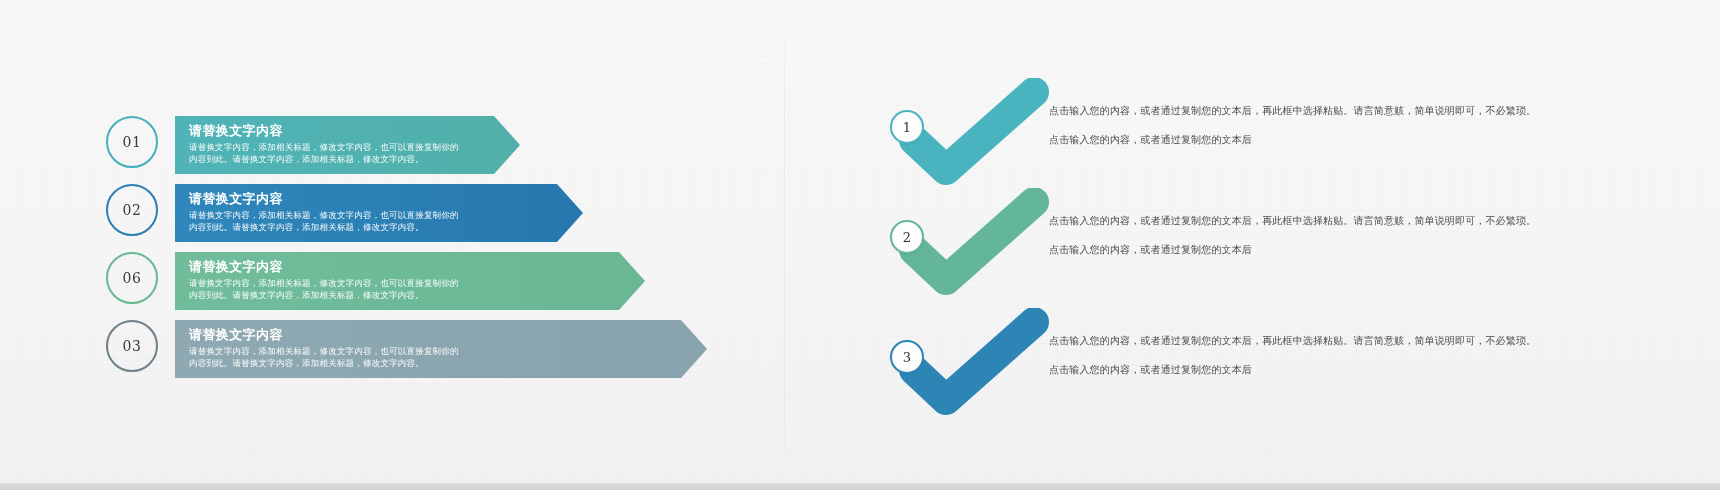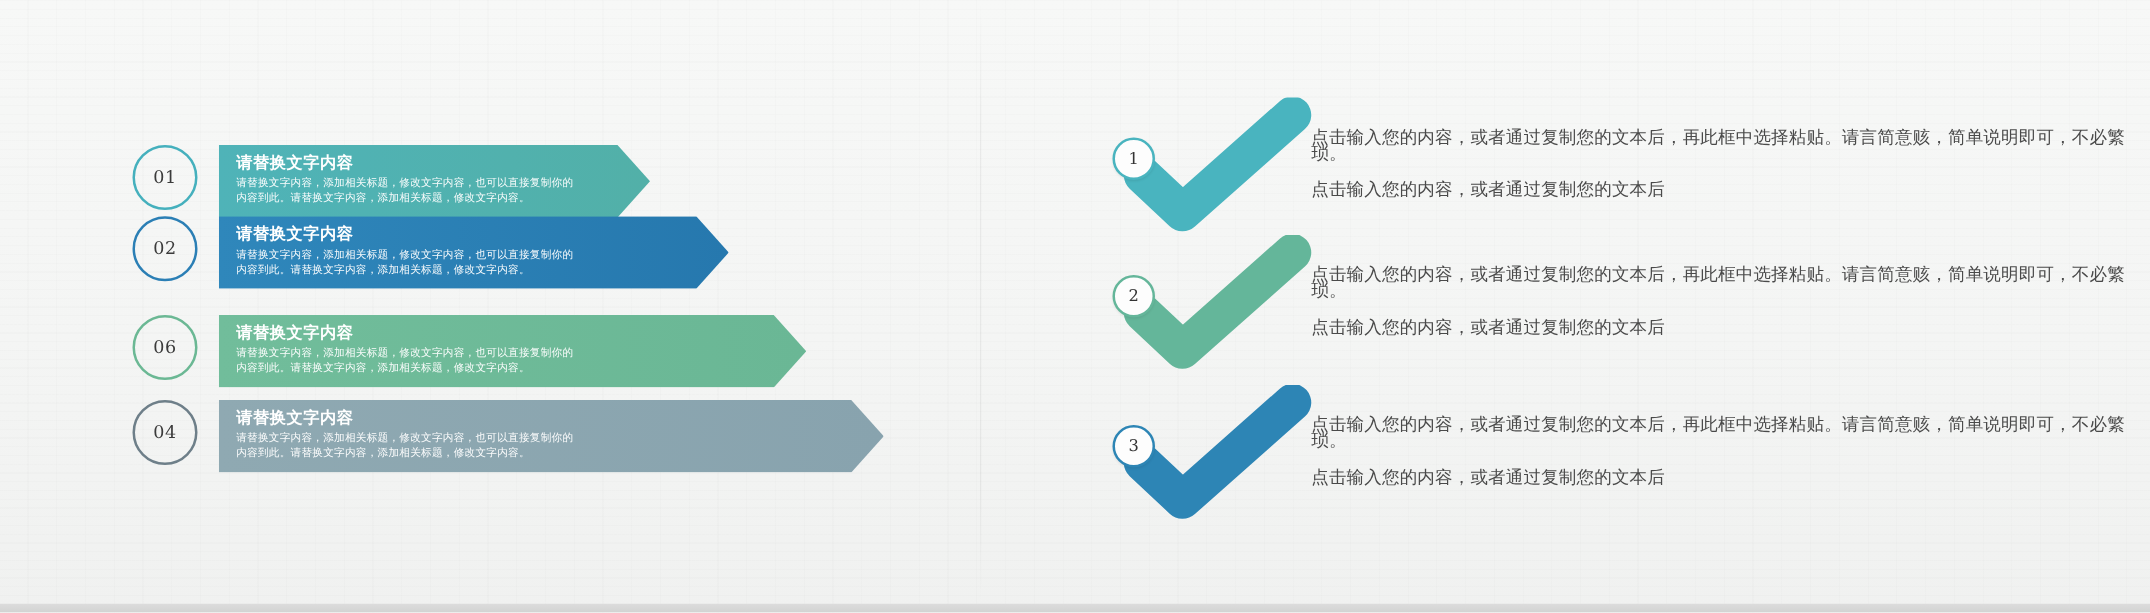--- a/index.html
+++ b/index.html
@@ -70,21 +70,21 @@
     box-shadow:0 1px 2px rgba(0,0,0,0.08);
   }
   .num-circle span{
     font-size:13px;color:#333;
     font-family:"DejaVu Serif","Liberation Serif",serif;
   }
   .ctext{
     position:absolute;left:265px;top:26px;width:655px;
   }
   .ctext p{
-    margin:0 0 16px 0;font-size:14px;line-height:13px;color:#4a4a4a;
+    margin:0 0 16px 0;font-size:10px;line-height:13px;color:#4a4a4a;
     letter-spacing:.15px;
   }
   .ctext p:last-child{margin-bottom:0;font-family:Liberation Serif, serif;}
 </style>
 </head>
 <body>
 
 <div class="slide">
 
   <div class="left-panel">
@@ -95,21 +95,21 @@
       </div>
       <div class="banner" style="width:345px;background:linear-gradient(90deg,#4fb3b8,#52b0a8);clip-path:polygon(0 0, calc(100% - 26px) 0, 100% 50%, calc(100% - 26px) 100%, 0 100%);">
         <div class="inner">
           <div class="b-title">请替换文字内容</div>
           <p class="b-desc">请替换文字内容，添加相关标题，修改文字内容，也可以直接复制你的</p>
           <p class="b-desc">内容到此。请替换文字内容，添加相关标题，修改文字内容。</p>
         </div>
       </div>
     </div>
 
-    <div class="row" style="top:173px;">
+    <div class="row" style="top:184px;">
       <div class="badge" style="border-color:#2b7fb5;">
         <span>02</span>
       </div>
       <div class="banner" style="width:408px;background:linear-gradient(90deg,#2f87bb,#2678ae);clip-path:polygon(0 0, calc(100% - 26px) 0, 100% 50%, calc(100% - 26px) 100%, 0 100%);">
         <div class="inner">
           <div class="b-title">请替换文字内容</div>
           <p class="b-desc">请替换文字内容，添加相关标题，修改文字内容，也可以直接复制你的</p>
           <p class="b-desc">内容到此。请替换文字内容，添加相关标题，修改文字内容。</p>
         </div>
       </div>
@@ -123,21 +123,21 @@
         <div class="inner">
           <div class="b-title">请替换文字内容</div>
           <p class="b-desc">请替换文字内容，添加相关标题，修改文字内容，也可以直接复制你的</p>
           <p class="b-desc">内容到此。请替换文字内容，添加相关标题，修改文字内容。</p>
         </div>
       </div>
     </div>
 
     <div class="row" style="top:320px;">
       <div class="badge" style="border-color:#6e7f89;">
-        <span>04</span>
+        <span>03</span>
       </div>
       <div class="banner" style="width:532px;background:linear-gradient(90deg,#8fa9b2,#88a3ae);clip-path:polygon(0 0, calc(100% - 26px) 0, 100% 50%, calc(100% - 26px) 100%, 0 100%);">
         <div class="inner">
           <div class="b-title">请替换文字内容</div>
           <p class="b-desc">请替换文字内容，添加相关标题，修改文字内容，也可以直接复制你的</p>
           <p class="b-desc">内容到此。请替换文字内容，添加相关标题，修改文字内容。</p>
         </div>
       </div>
     </div>
 

